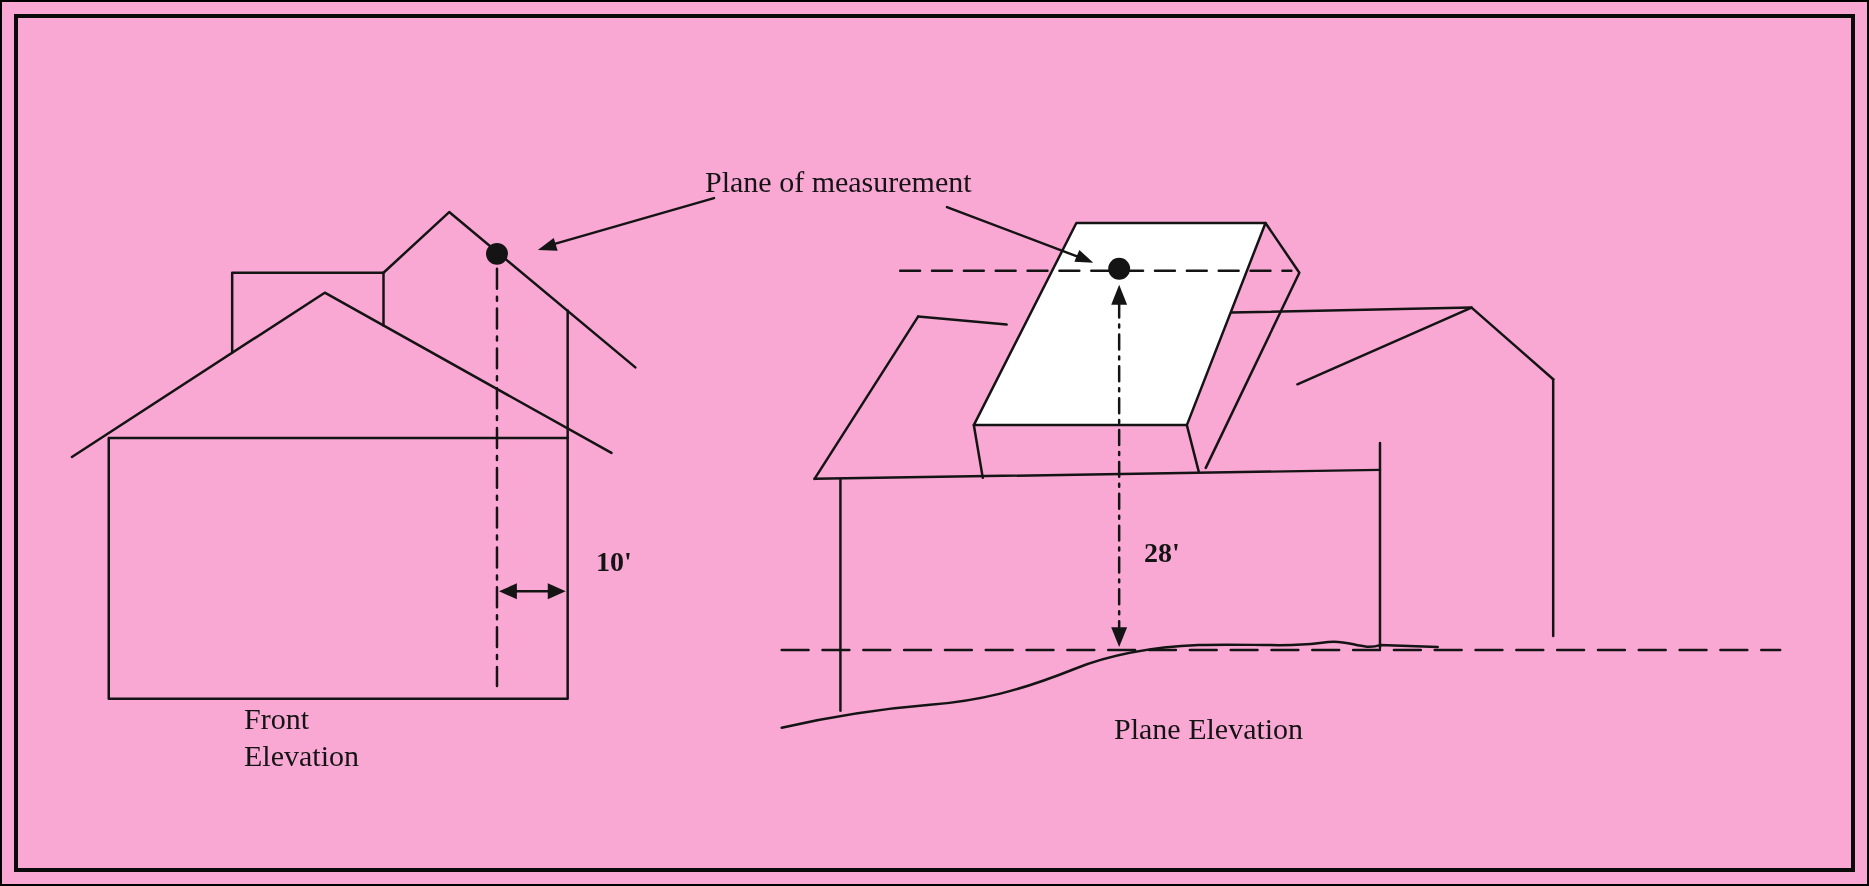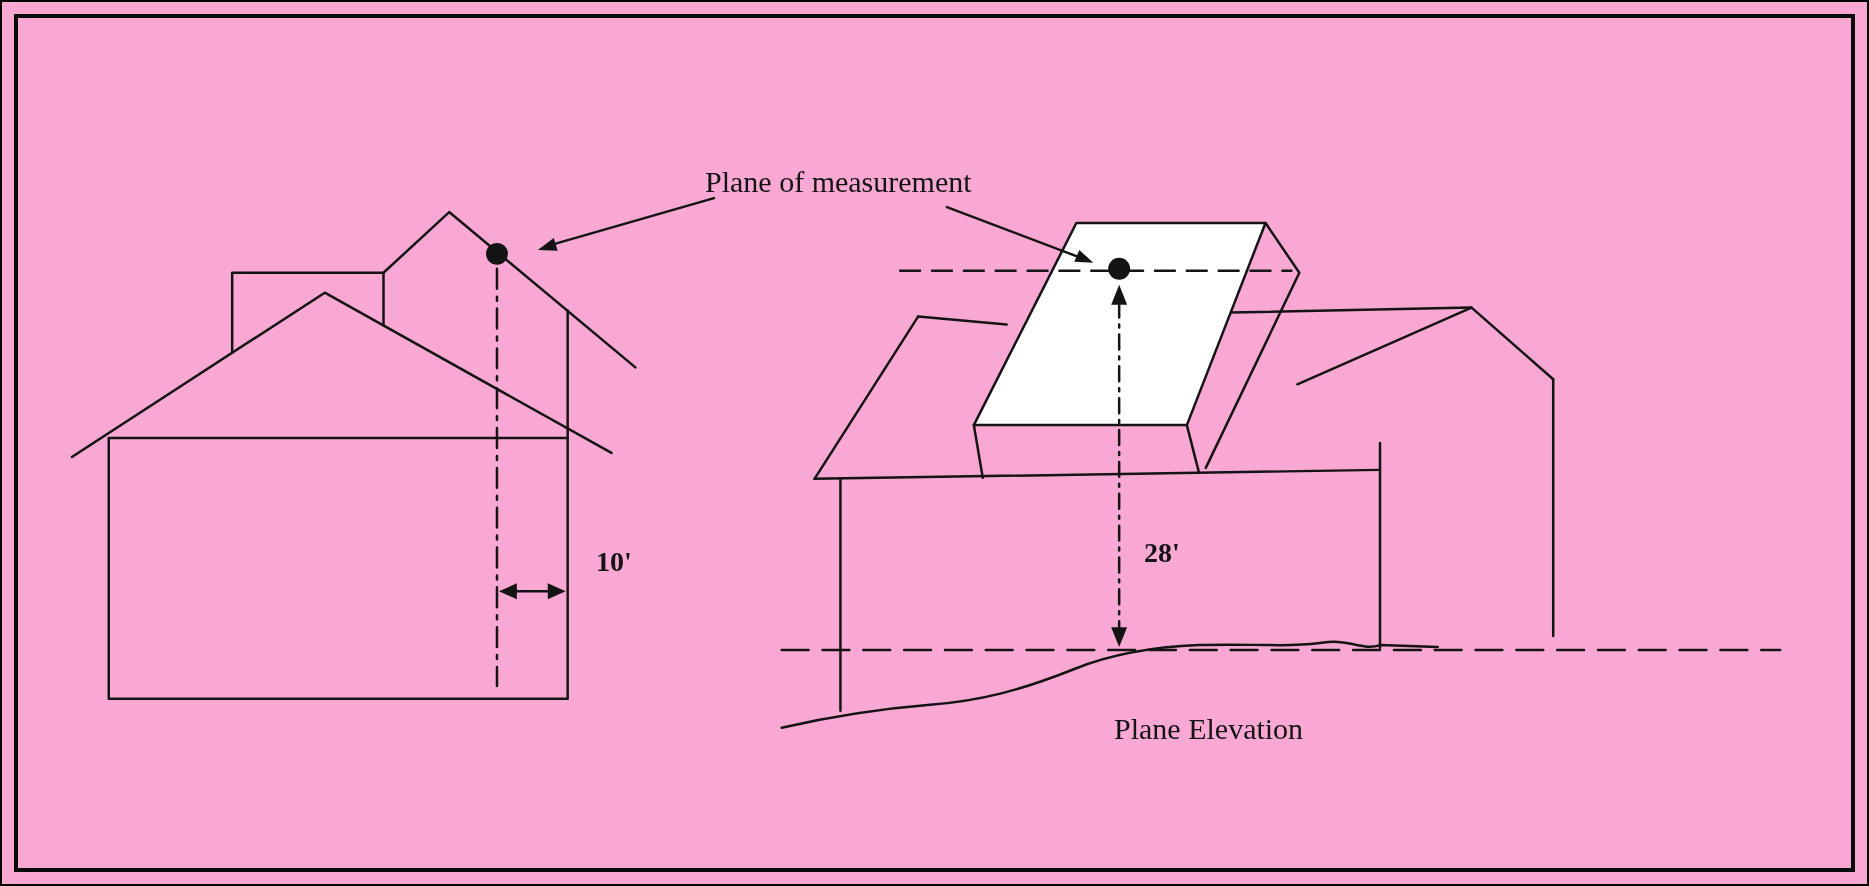--- a/index.html
+++ b/index.html
@@ -92,16 +92,20 @@
       <polygon points="1094,262 1075,261 1080,249" fill="#141414" stroke="none"></polygon>
     </g>
   </svg>
 
   <div class="lbl plane-label">Plane of measurement</div>
 
   <div class="lbl meas ten-label">10'</div>
 
   <div class="lbl meas twentyeight-label">28'</div>
 
+  <div class="lbl front-label">
+    <div>Front</div>
+    <div>Elevation</div>
+  </div>
 
   <div class="lbl side-label">Plane Elevation</div>
 
 </div>
 
 </body></html>

